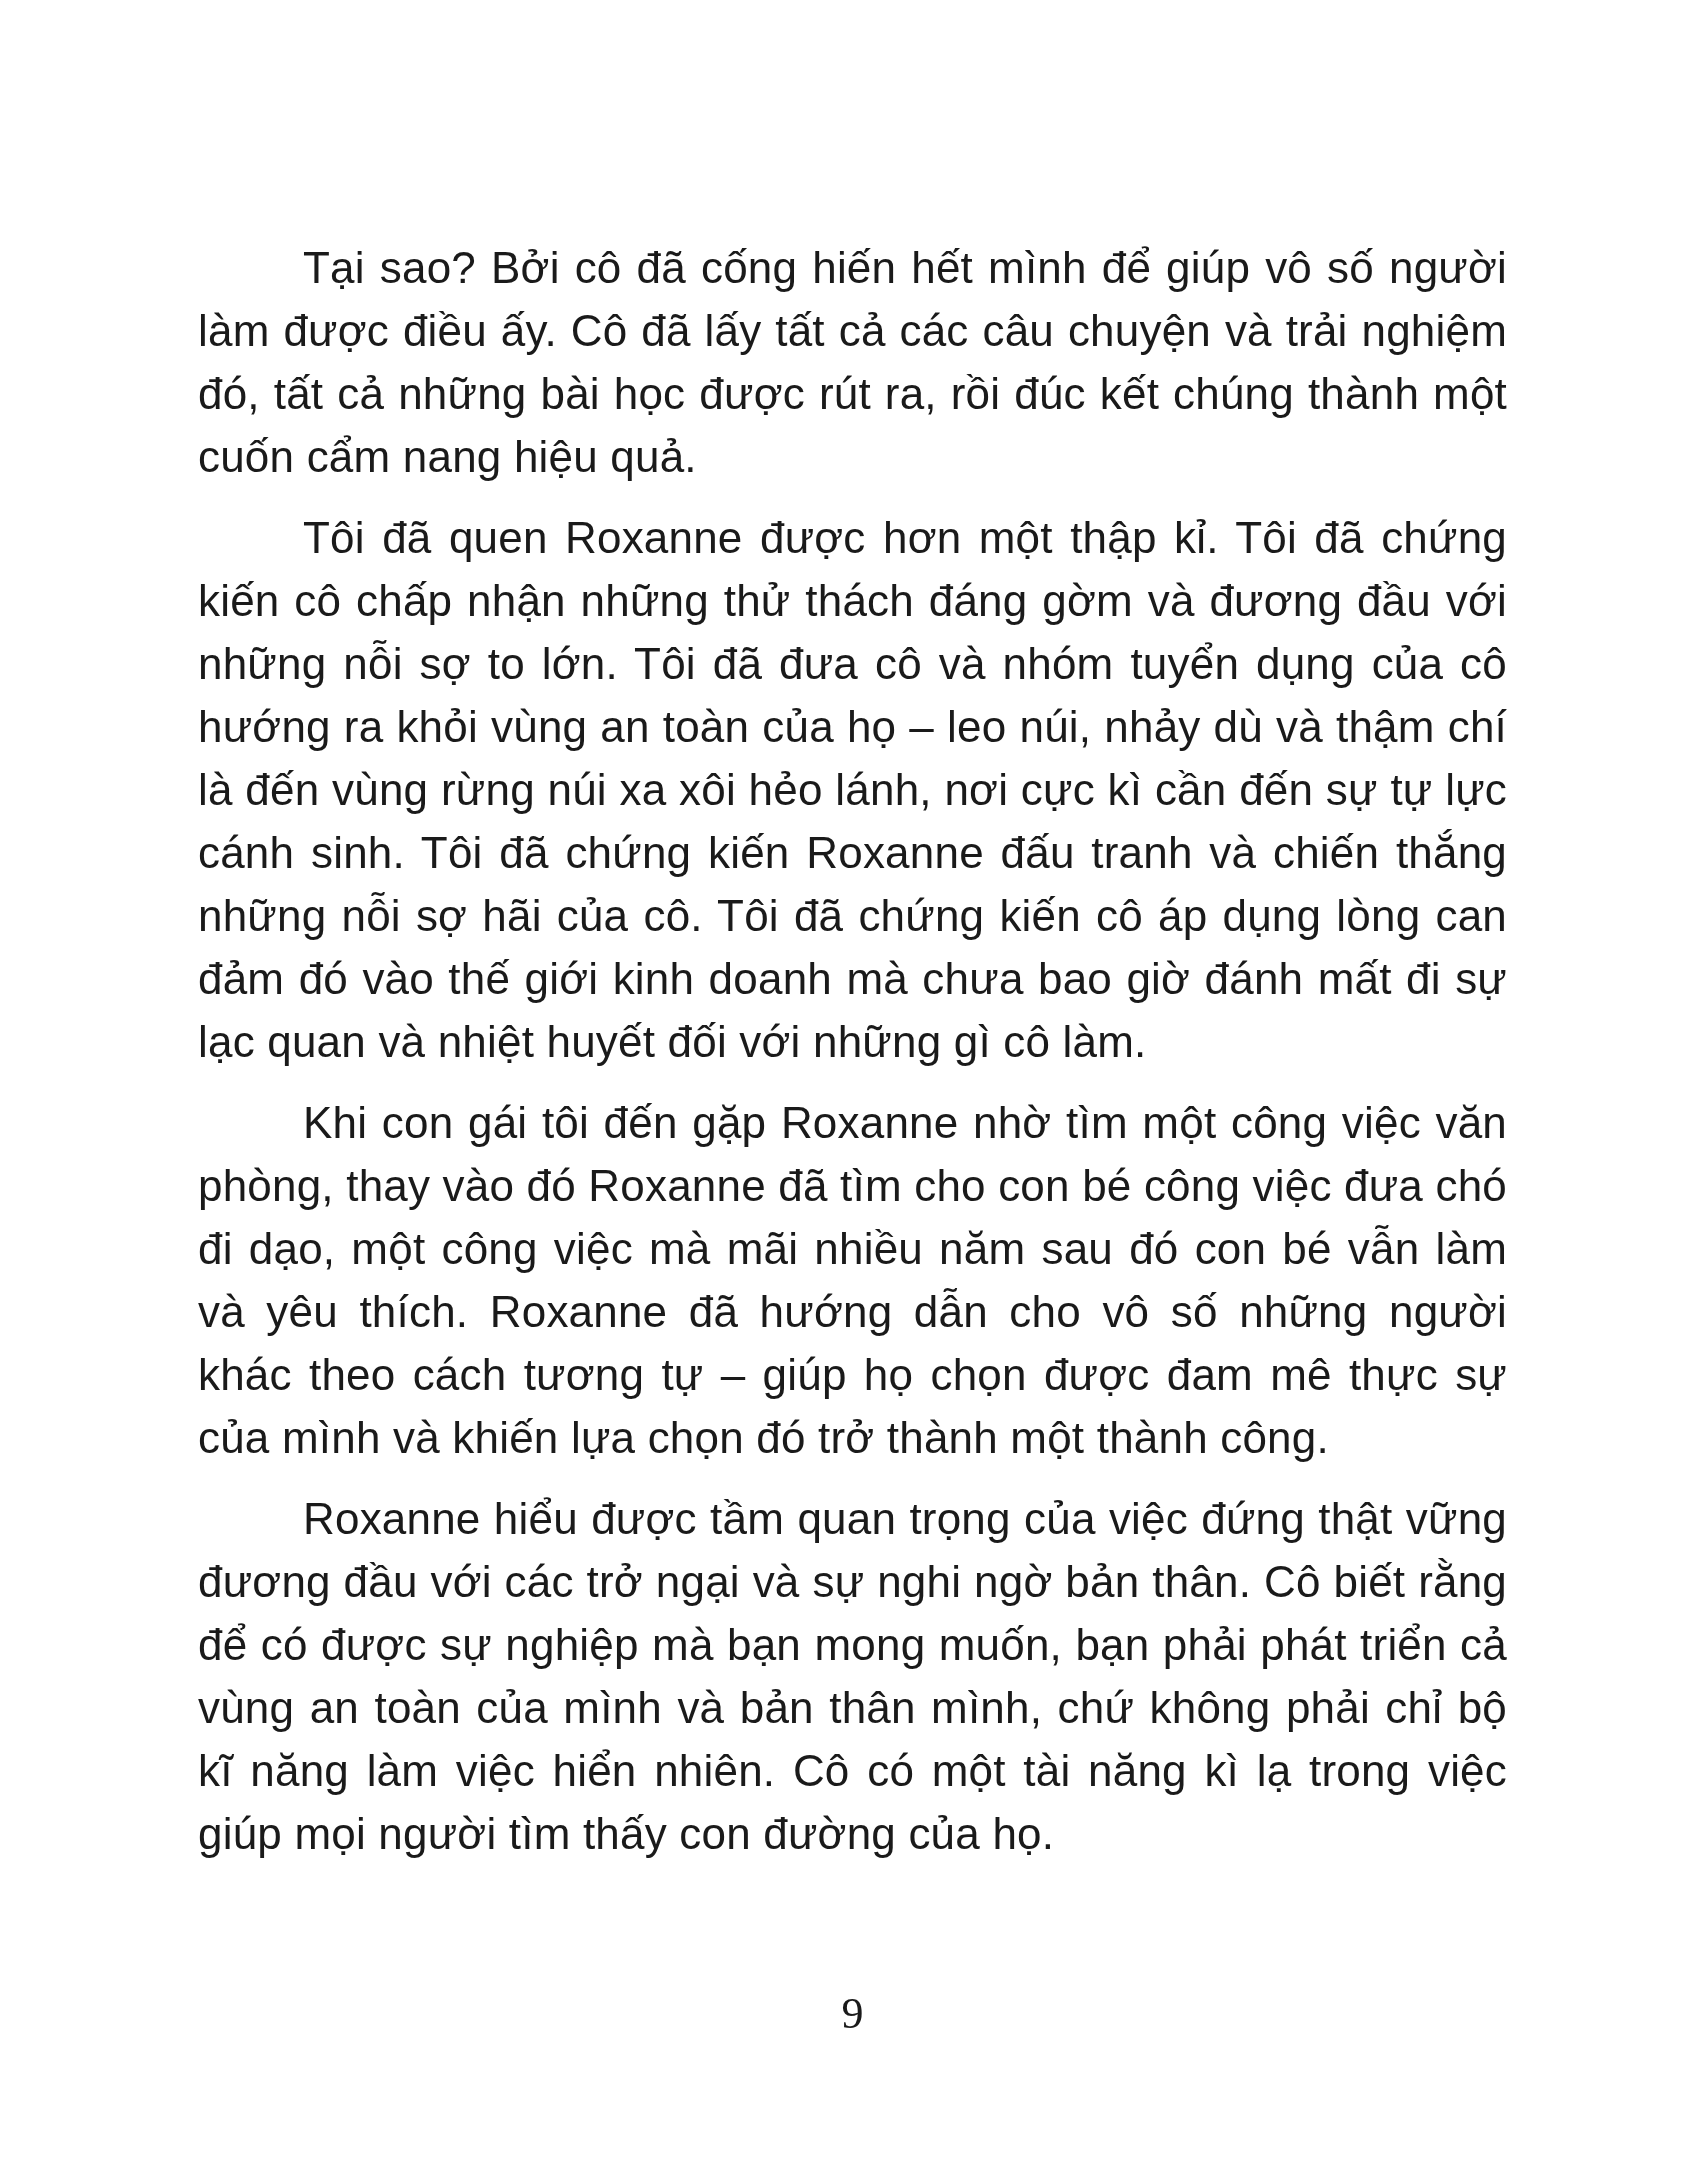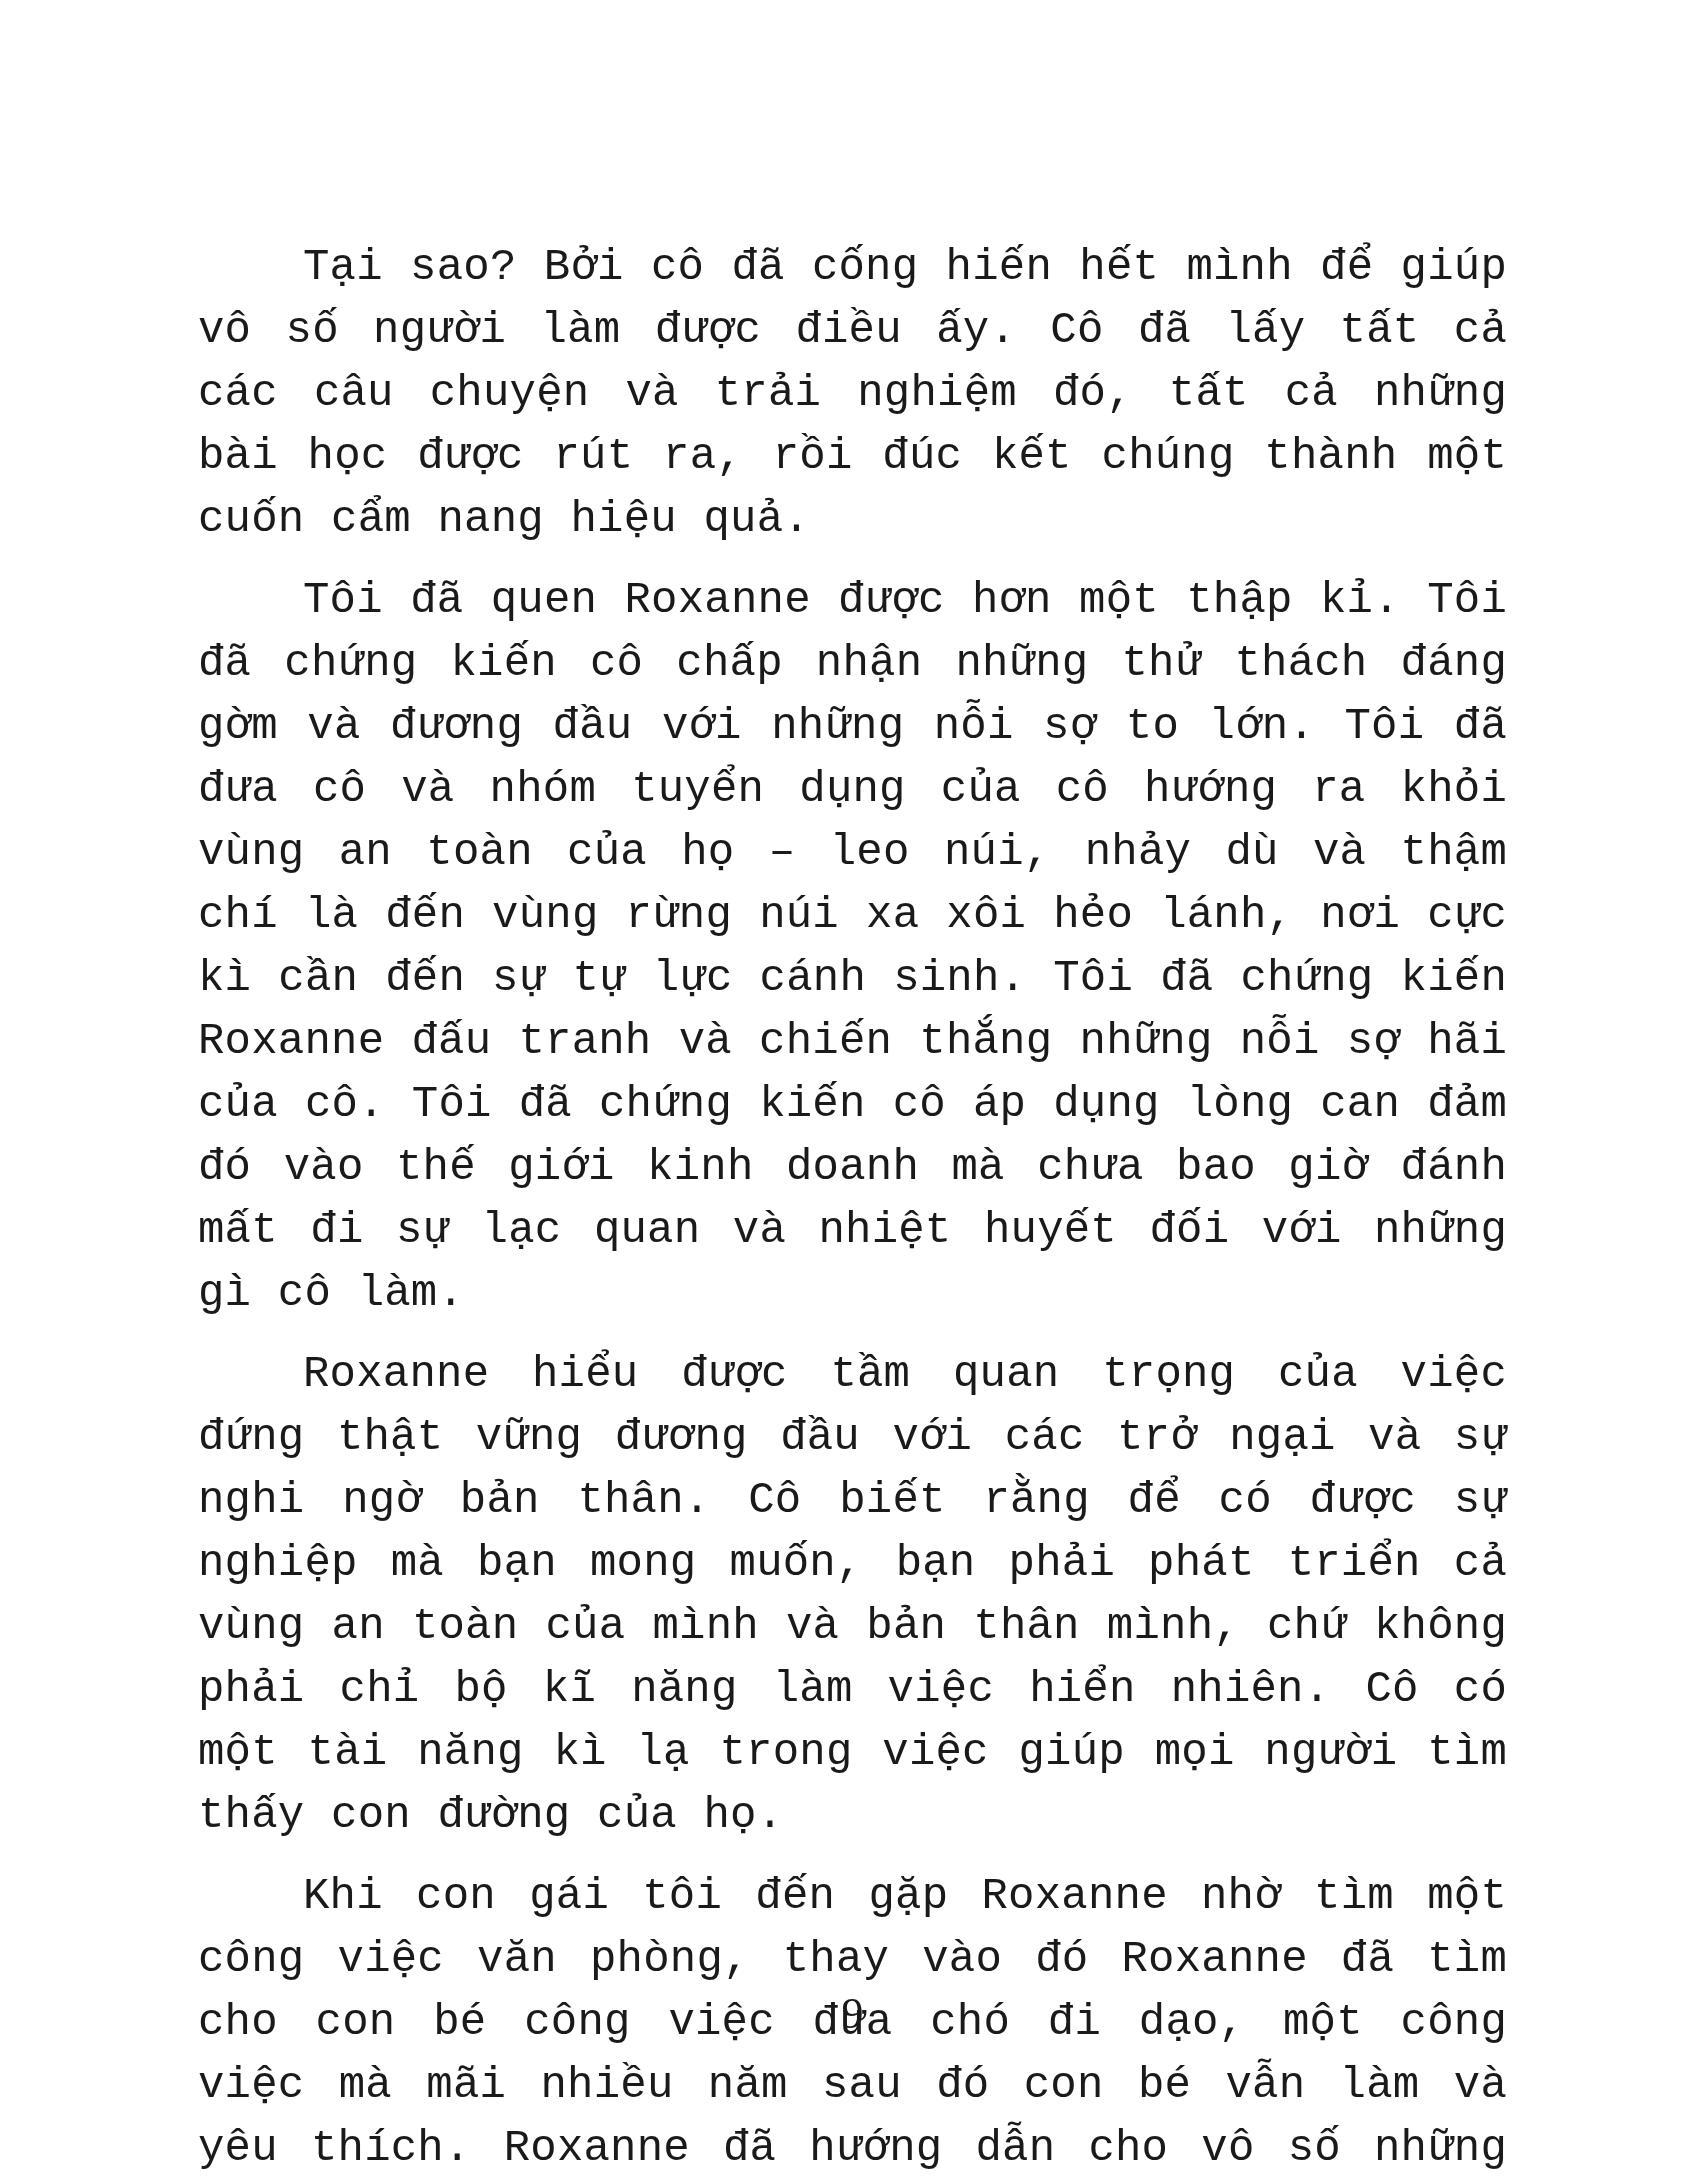--- a/index.html
+++ b/index.html
@@ -15,21 +15,21 @@
     overflow: hidden;
   }
   .text-block {
     position: absolute;
     left: 198px;
     top: 236px;
     width: 1309px;
   }
   .para {
     margin: 0 0 18px 0;
-    font-family: Liberation Mono, monospace;
+    font-family: Liberation Sans, sans-serif;
     font-size: 44px;
     line-height: 63px;
     color: #1a1a1a;
     text-align: justify;
     text-indent: 105px;
     letter-spacing: 0.2px;
   }
   .folio {
     position: absolute;
     left: 198px;
@@ -41,18 +41,18 @@
     color: #1a1a1a;
   }
 </style>
 </head>
 <body>
 
 <div class="page">
   <main class="text-block">
     <p class="para">Tại sao? Bởi cô đã cống hiến hết mình để giúp vô số người làm được điều ấy. Cô đã lấy tất cả các câu chuyện và trải nghiệm đó, tất cả những bài học được rút ra, rồi đúc kết chúng thành một cuốn cẩm nang hiệu quả.</p>
     <p class="para">Tôi đã quen Roxanne được hơn một thập kỉ. Tôi đã chứng kiến cô chấp nhận những thử thách đáng gờm và đương đầu với những nỗi sợ to lớn. Tôi đã đưa cô và nhóm tuyển dụng của cô hướng ra khỏi vùng an toàn của họ – leo núi, nhảy dù và thậm chí là đến vùng rừng núi xa xôi hẻo lánh, nơi cực kì cần đến sự tự lực cánh sinh. Tôi đã chứng kiến Roxanne đấu tranh và chiến thắng những nỗi sợ hãi của cô. Tôi đã chứng kiến cô áp dụng lòng can đảm đó vào thế giới kinh doanh mà chưa bao giờ đánh mất đi sự lạc quan và nhiệt huyết đối với những gì cô làm.</p>
+    <p class="para">Khi con gái tôi đến gặp Roxanne nhờ tìm một công việc văn phòng, thay vào đó Roxanne đã tìm cho con bé công việc đưa chó đi dạo, một công việc mà mãi nhiều năm sau đó con bé vẫn làm và yêu thích. Roxanne đã hướng dẫn cho vô số những người khác theo cách tương tự – giúp họ chọn được đam mê thực sự của mình và khiến lựa chọn đó trở thành một thành công.</p>
     <p class="para">Roxanne hiểu được tầm quan trọng của việc đứng thật vững đương đầu với các trở ngại và sự nghi ngờ bản thân. Cô biết rằng để có được sự nghiệp mà bạn mong muốn, bạn phải phát triển cả vùng an toàn của mình và bản thân mình, chứ không phải chỉ bộ kĩ năng làm việc hiển nhiên. Cô có một tài năng kì lạ trong việc giúp mọi người tìm thấy con đường của họ.</p>
-    <p class="para">Khi con gái tôi đến gặp Roxanne nhờ tìm một công việc văn phòng, thay vào đó Roxanne đã tìm cho con bé công việc đưa chó đi dạo, một công việc mà mãi nhiều năm sau đó con bé vẫn làm và yêu thích. Roxanne đã hướng dẫn cho vô số những người khác theo cách tương tự – giúp họ chọn được đam mê thực sự của mình và khiến lựa chọn đó trở thành một thành công.</p>
   </main>
   <footer class="folio">9</footer>
 </div>
 
 
 </body></html>

